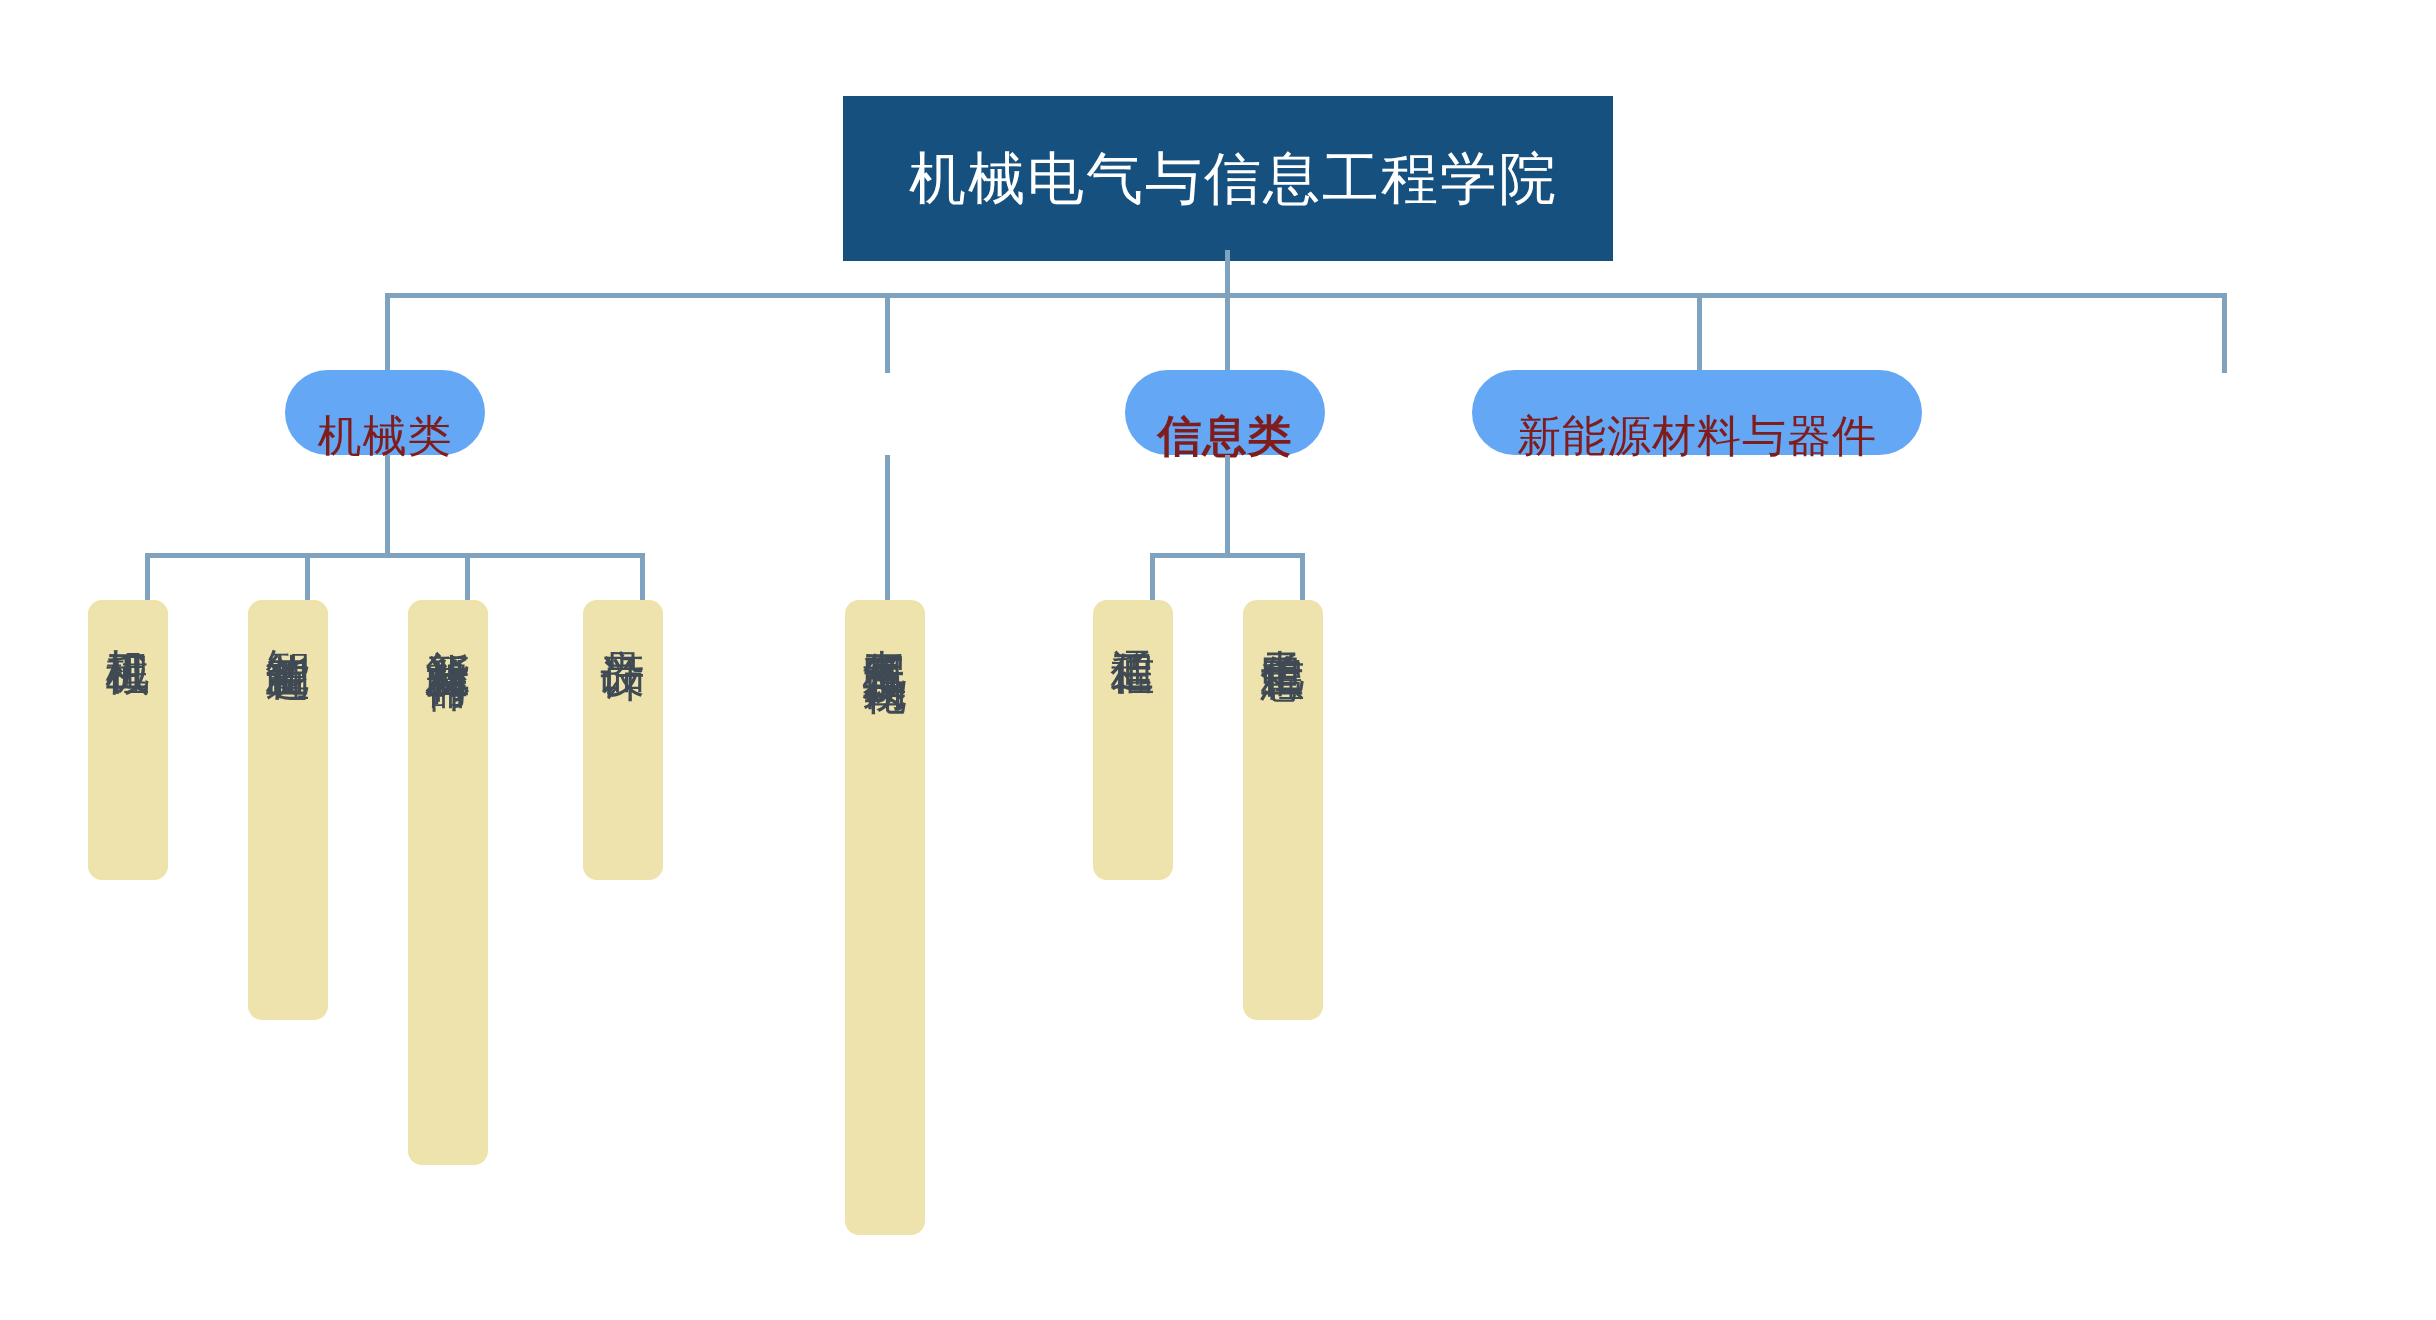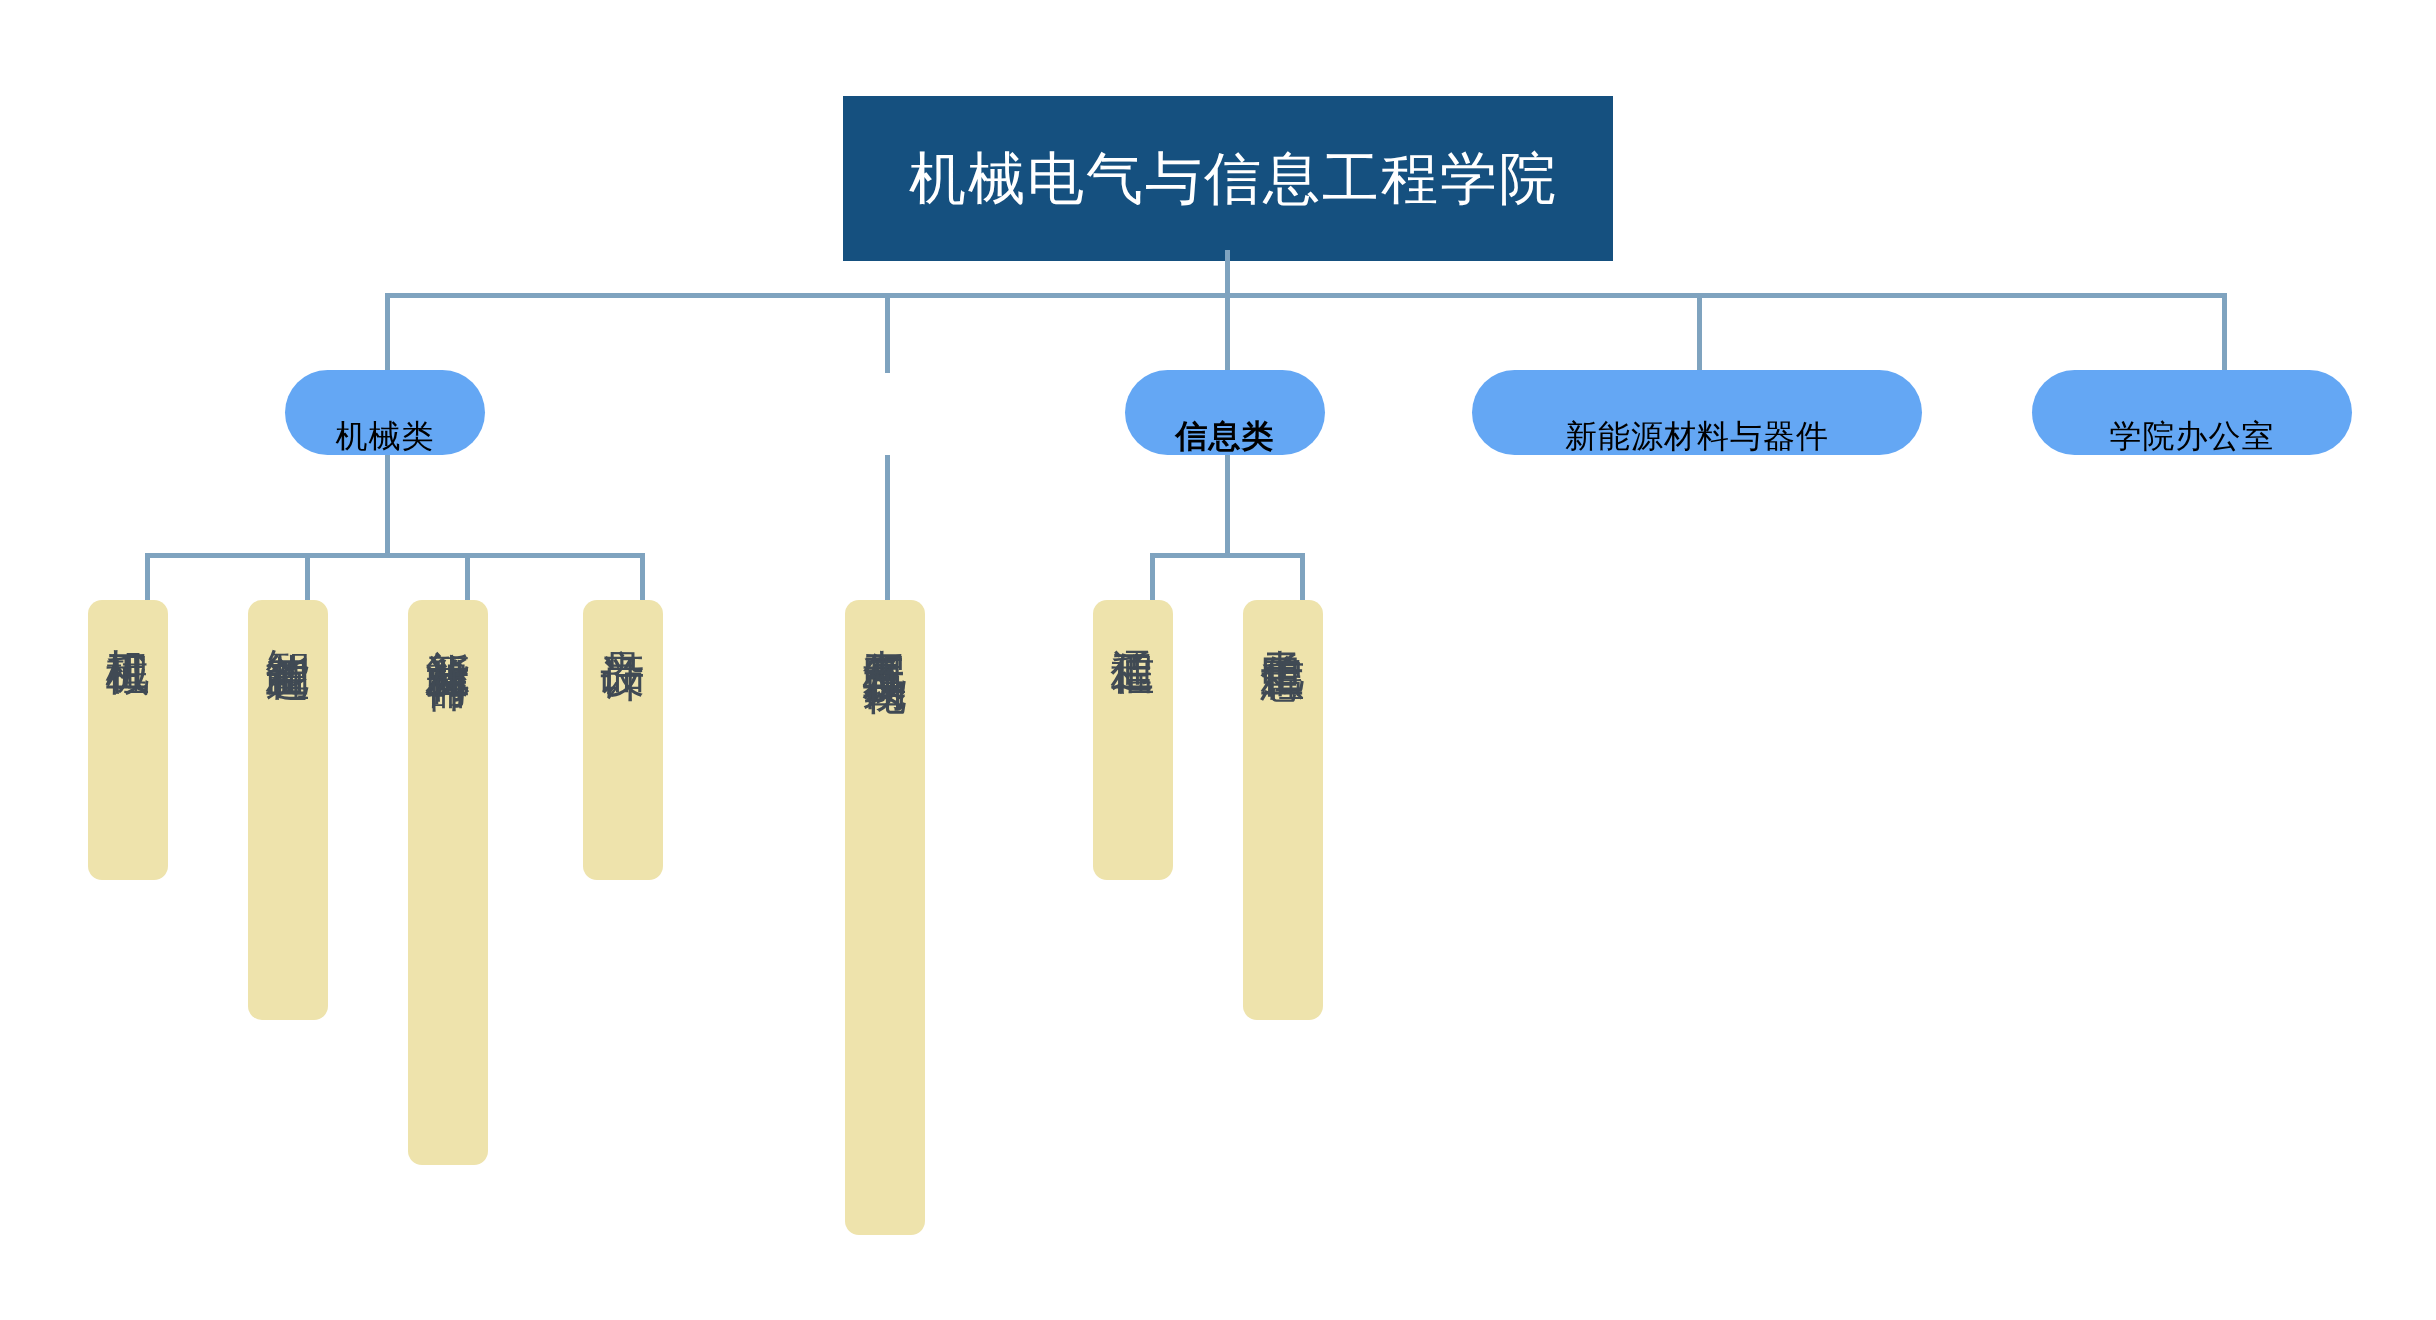--- a/index.html
+++ b/index.html
@@ -54,22 +54,22 @@
     top: 370px;
     height: 85px;
     background: #64a7f4;
     border-radius: 43px;
     display: flex;
     align-items: center;
     justify-content: center;
     box-sizing: border-box;
   }
   .cat-node .node-label {
-    color: #000000;
-    font-size: 32px;
+    color: #7f1d1d;
+    font-size: 44px;
     line-height: 1;
     white-space: nowrap;
     letter-spacing: 1px;
     margin-top: 46px;
   }
 
   
   .major-node {
     position: absolute;
     width: 80px;
@@ -115,23 +115,20 @@
 
 
   <div class="cat-node" style="left:1125px; width:200px;font-weight:bold;">
     <span class="node-label">信息类</span>
   </div>
 
   <div class="cat-node" style="left:1472px; width:450px;">
     <span class="node-label">新能源材料与器件</span>
   </div>
 
-  <div class="cat-node" style="left:2032px; width:320px;">
-    <span class="node-label">学院办公室</span>
-  </div>
 
   <div class="conn conn-v" style="left:385px; top:455px; height:102px;"></div>
   <div class="conn conn-h" style="left:145px; top:553px; width:500px;"></div>
   <div class="conn conn-v" style="left:145px; top:553px; height:47px;"></div>
   <div class="conn conn-v" style="left:305px; top:553px; height:47px;"></div>
   <div class="conn conn-v" style="left:465px; top:553px; height:47px;"></div>
   <div class="conn conn-v" style="left:640px; top:553px; height:47px;"></div>
 
   <div class="major-node" style="left:88px; top:600px; height:280px;">
     <span class="node-label">机械工程</span>

